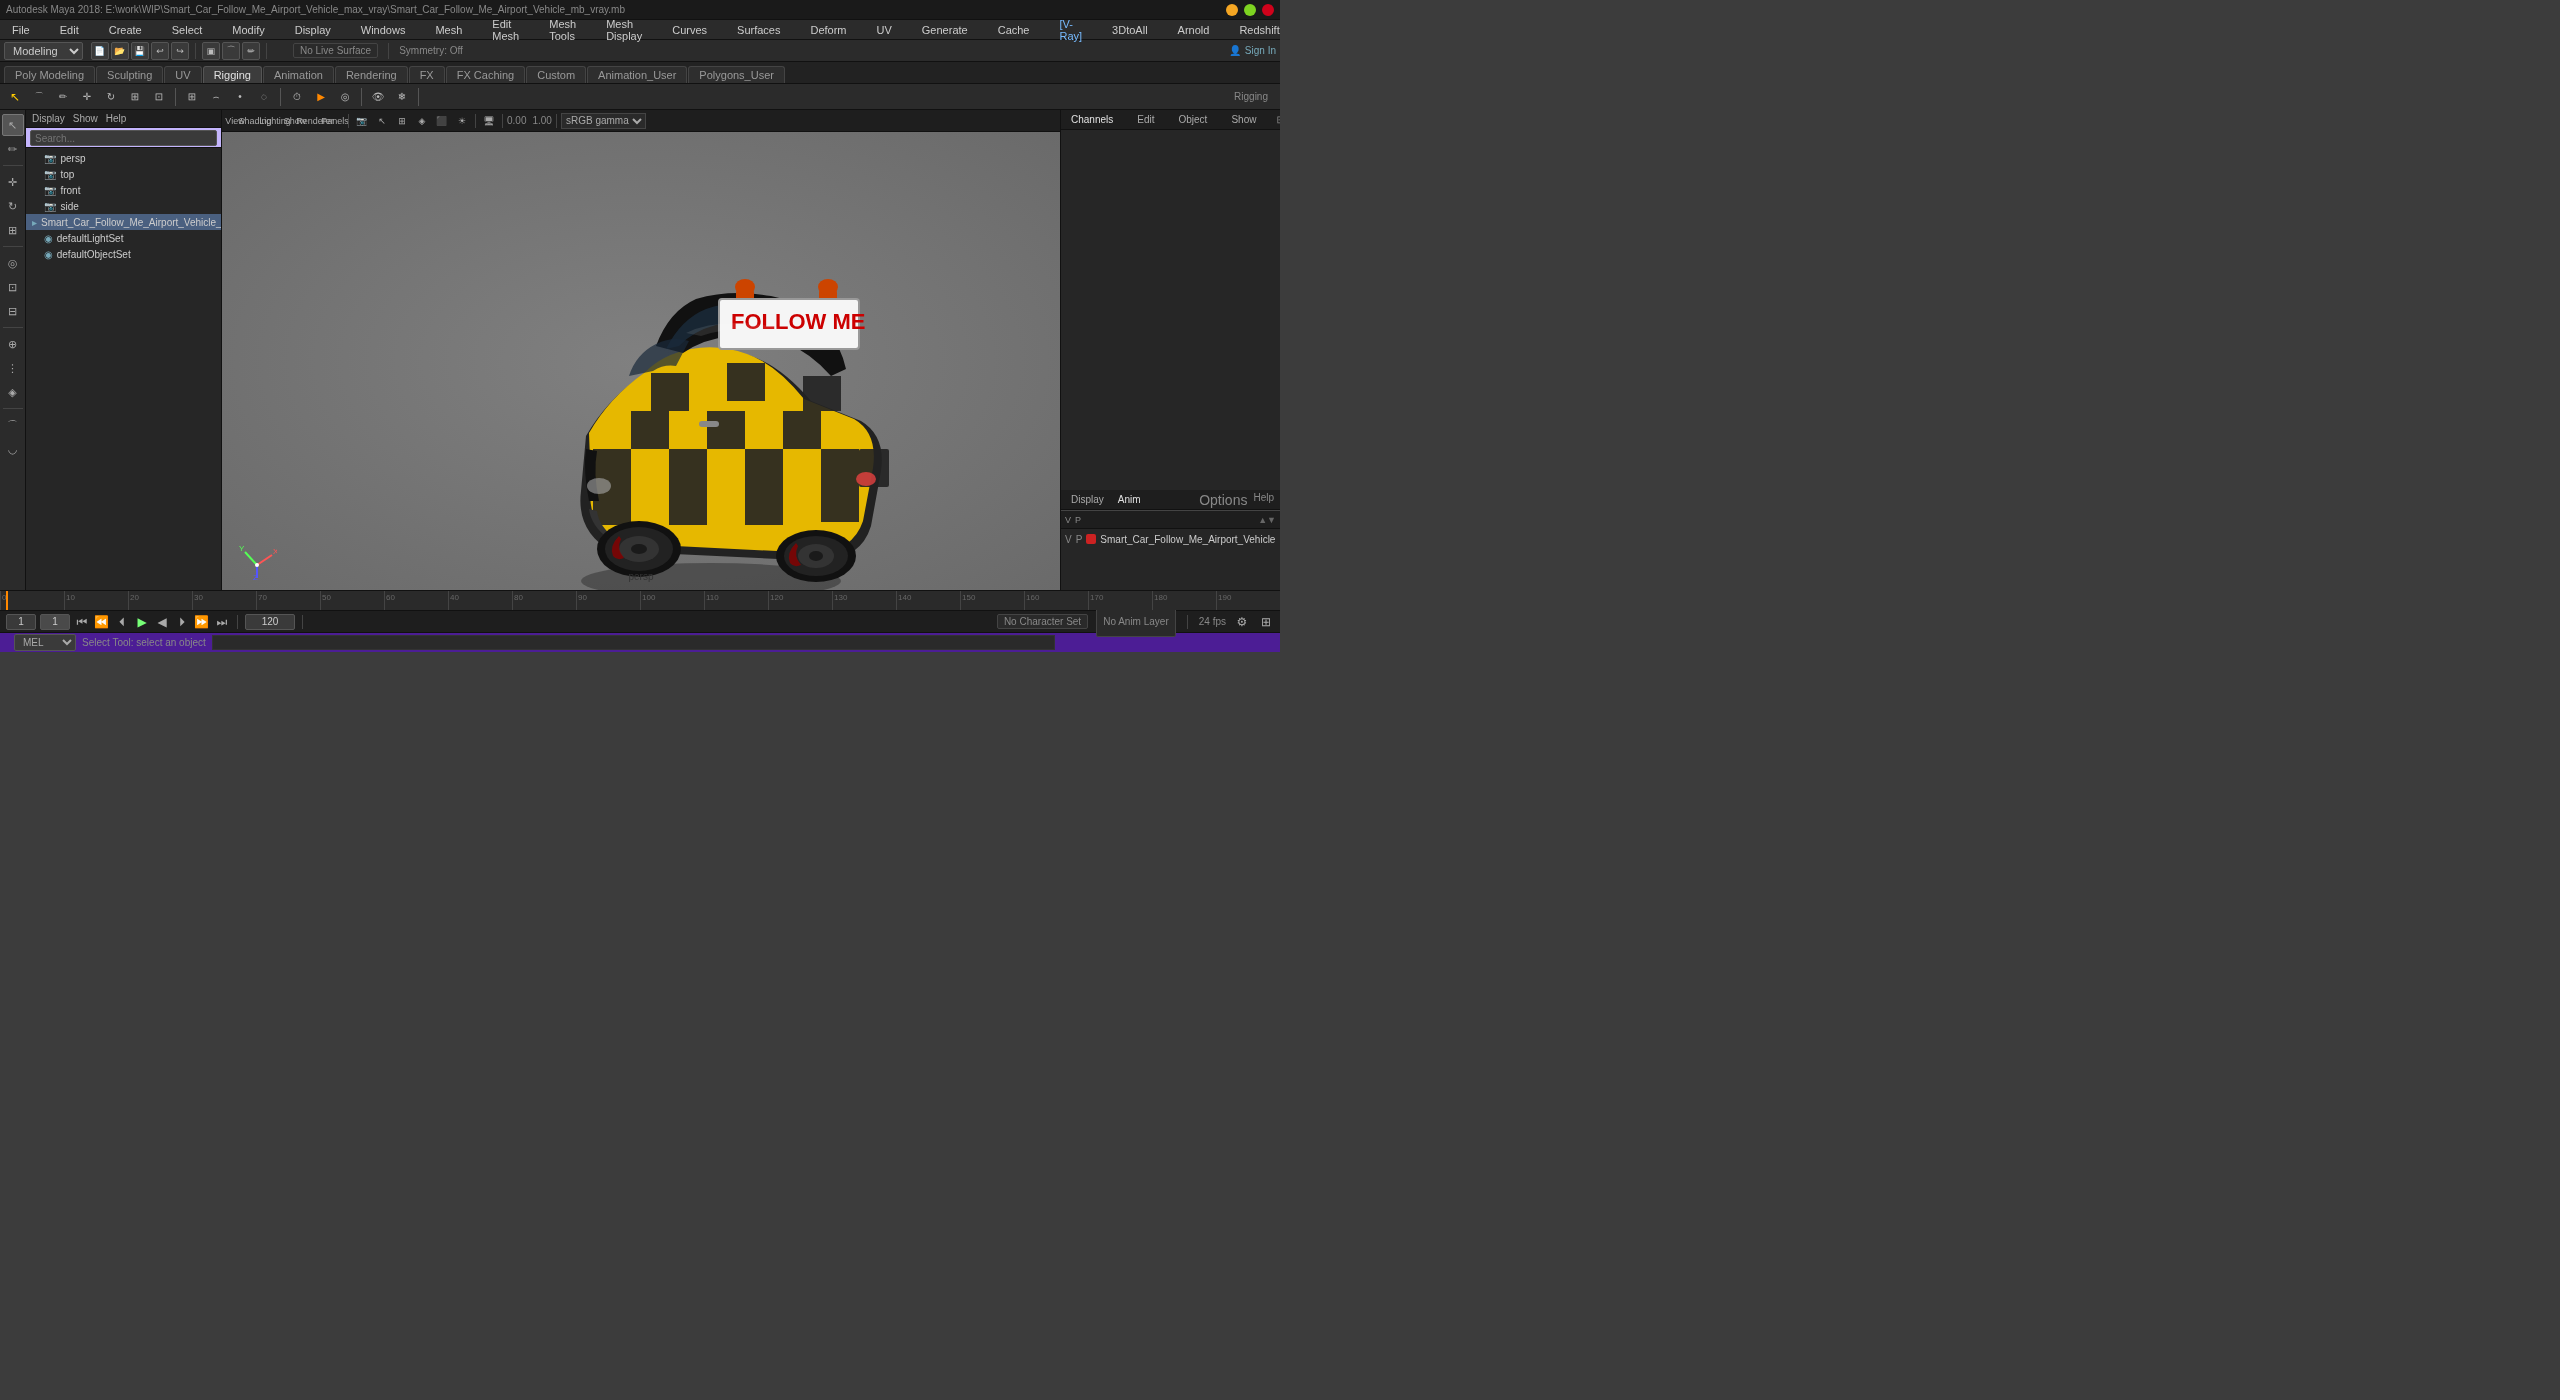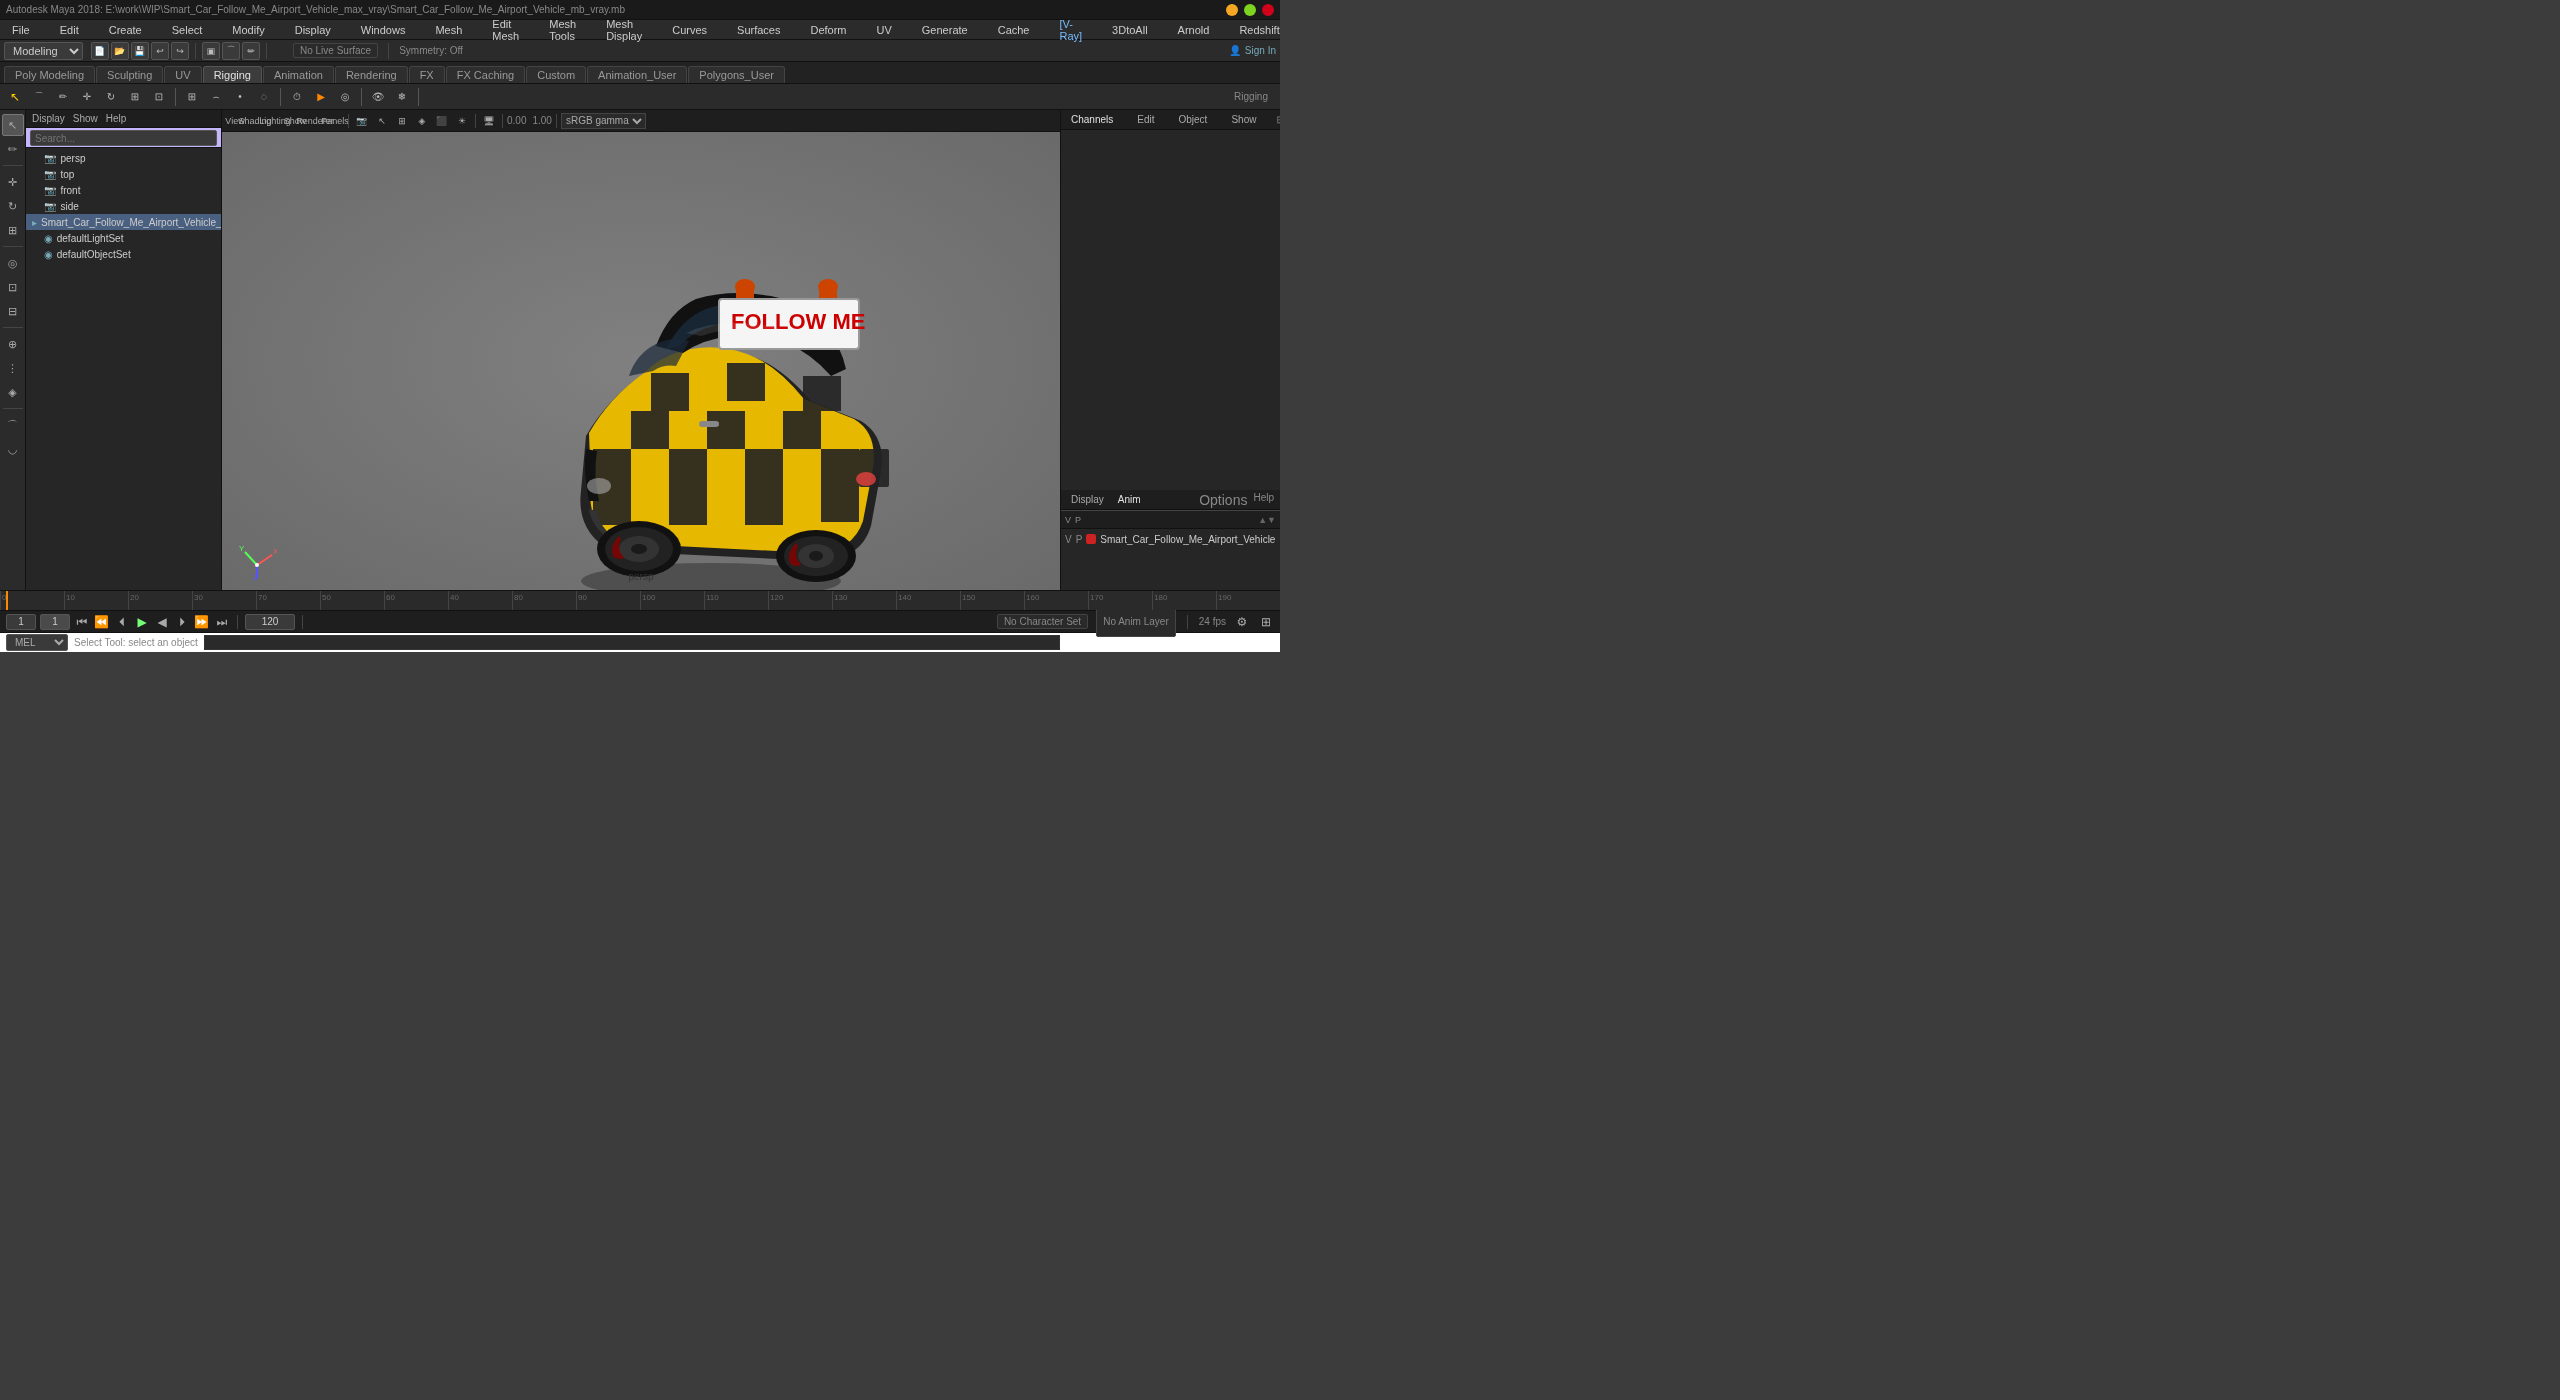--- a/index.html
+++ b/index.html
@@ -854,21 +854,21 @@
   <div style="margin-left:auto;display:flex;align-items:center;gap:8px;">
     <span style="font-size:10px;color:#888;background:#2a2a2a;border:1px solid #444;padding:1px 6px;border-radius:2px;">No Character Set</span>
     <span style="font-size:10px;color:#888;background:#2a2a2a;border:1px solid #444;padding:9px 6px;border-radius:2px;">No Anim Layer</span>
     <div class="bc-sep"></div>
     <span class="sb-fps">24 fps</span>
     <div class="bc-btn">⚙</div>
     <div class="bc-btn">⊞</div>
   </div>
 </div>
 
-<div id="status-bar" style="height:20px;background:#ffffff;display:flex;padding:0 6px;gap:6px;border-top:1px solid #111;">
+<div id="status-bar" style="height:20px;background:#4c1d95;display:flex;padding:0 14px;gap:6px;border-top:1px solid #111;">
   <select class="sb-mode" style="background:#3a3a3a;border:1px solid #555;color:#aaa;padding:1px 4px;font-size:10px;">
     <option>MEL</option>
     <option>Python</option>
   </select>
   <span class="sb-text">Select Tool: select an object</span>
   <div style="flex:1;">
     <input type="text" style="width: 80%; background: rgb(42, 42, 42); border: 1px solid rgb(51, 51, 51); color: rgb(204, 204, 204); font-size: 10px; padding: 1px 4px; outline: none;" placeholder="">
   </div>
 </div>
 

